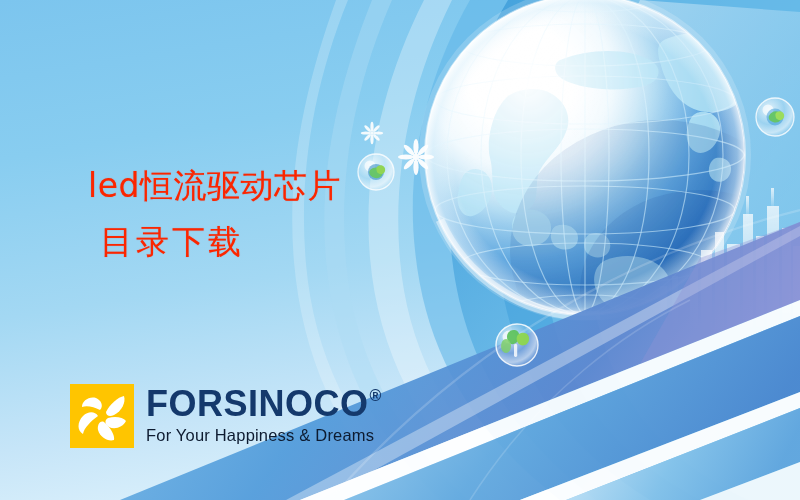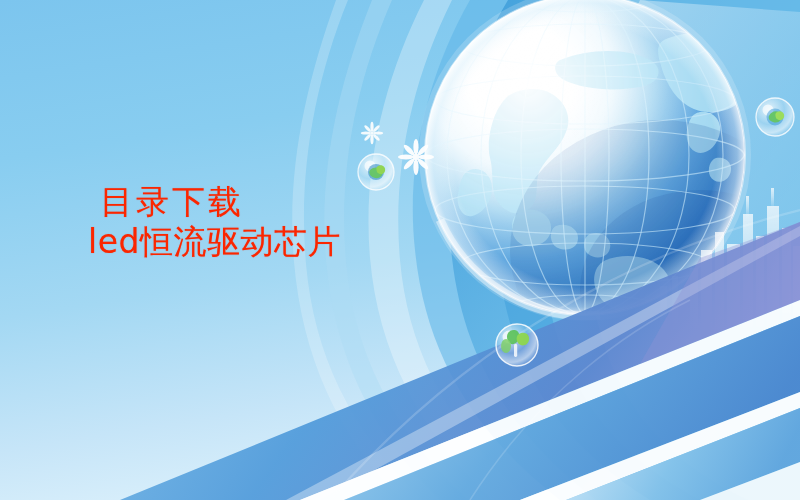--- a/index.html
+++ b/index.html
@@ -354,18 +354,43 @@
       <circle cx="768" cy="110" r="5.5" fill="#ffffff" opacity="0.65"></circle>
       <g opacity="0.95">
         <circle cx="775" cy="117" r="8.5" fill="#2f93d4" opacity="0.5"></circle>
         <path d="M769,116 C772,110 779,110 781,115 C783,120 778,124 773,122 C770,121 768,119 769,116 Z" fill="#63c463"></path>
         <path d="M777,112 C781,110 785,113 784,117 C783,121 778,121 776,118 C775,115 775,113 777,112 Z" fill="#9bdd55"></path>
       </g>
     </g>
   </svg>
 
   <div class="headline">
+    <span class="headline-line l1">led恒流驱动芯片</span>
     <span class="headline-line l2">目录下载</span>
-    <span class="headline-line l1">led恒流驱动芯片</span>
   </div>
 
+  <div class="logo-lockup">
+    <svg class="logo-mark" viewBox="0 0 64 64" xmlns="http://www.w3.org/2000/svg">
+      <rect x="0" y="0" width="64" height="64" fill="#ffc500"></rect>
+      <g fill="#ffffff">
+
+        <path d="M36,28 C40,20 48,13 54,12 C56,18 52,27 44,31 C40,33 36,32 36,28 Z"></path>
+
+        <path d="M38,34 C45,32 53,33 56,37 C53,43 45,46 39,43 C35,41 34,36 38,34 Z"></path>
+
+        <path d="M34,38 C40,43 45,51 44,56 C38,58 30,53 28,46 C27,41 30,36 34,38 Z"></path>
+
+        <path d="M28,32 C21,37 14,44 13,50 C7,47 7,38 13,32 C18,27 25,27 28,32 Z"></path>
+
+        <path d="M30,26 C24,23 17,21 12,23 C12,17 19,12 26,14 C31,16 34,22 30,26 Z"></path>
+      </g>
+    </svg>
+
+    <div class="logo-text">
+      <div class="wordmark">
+        <span>FORSINOCO</span>
+        <span class="reg">®</span>
+      </div>
+      <div class="tagline">For Your Happiness &amp; Dreams</div>
+    </div>
+  </div>
 
 </div>
 
 </body></html>

